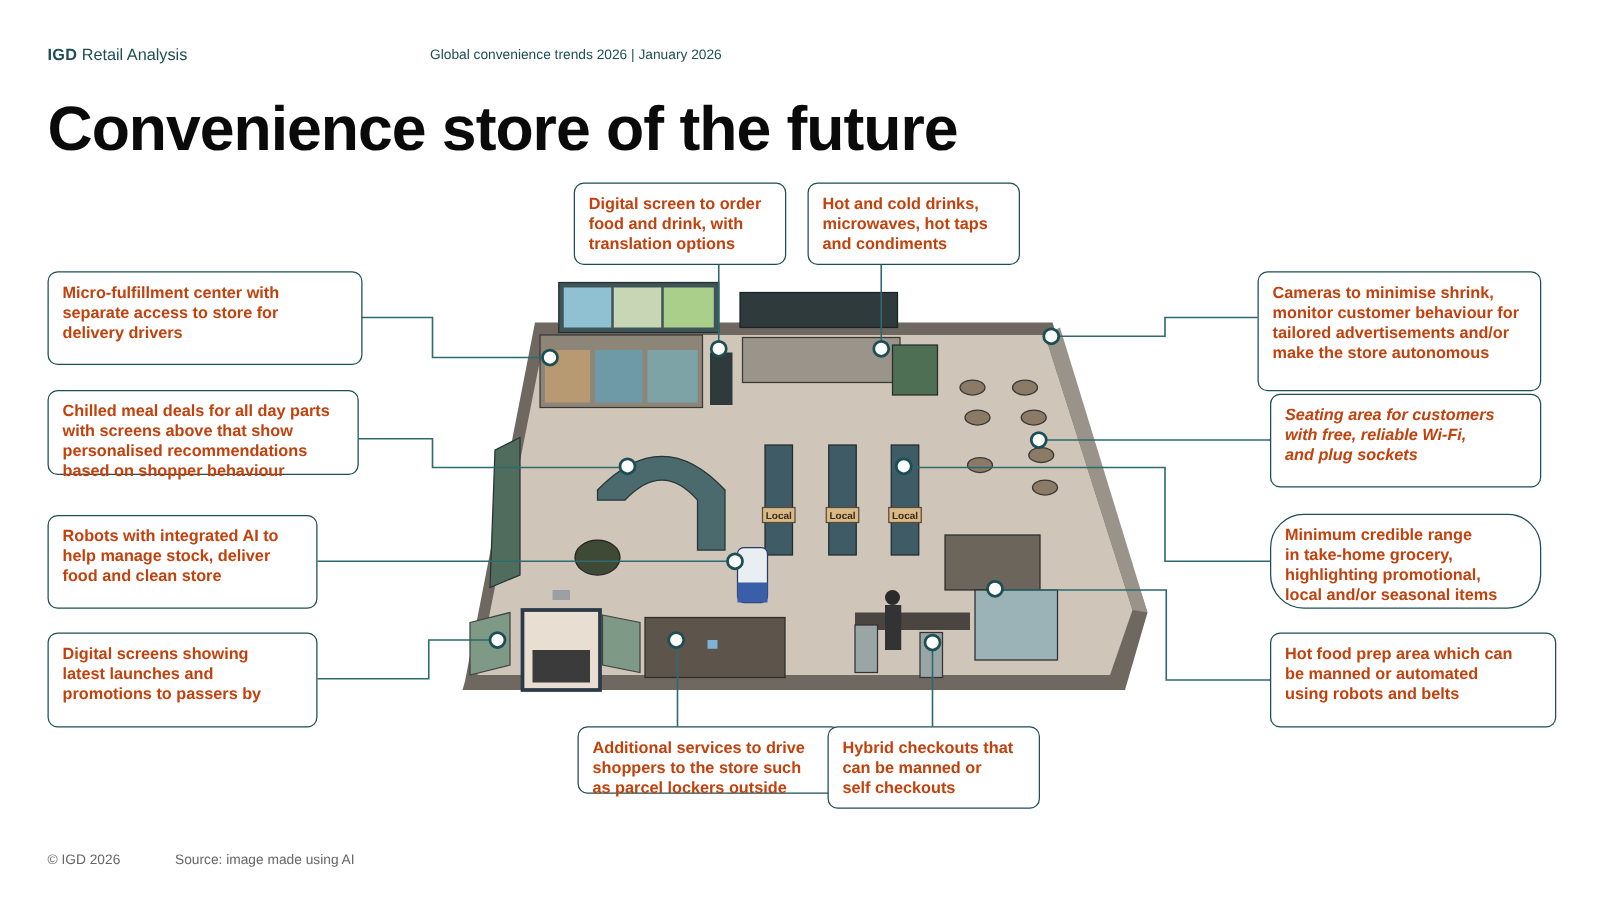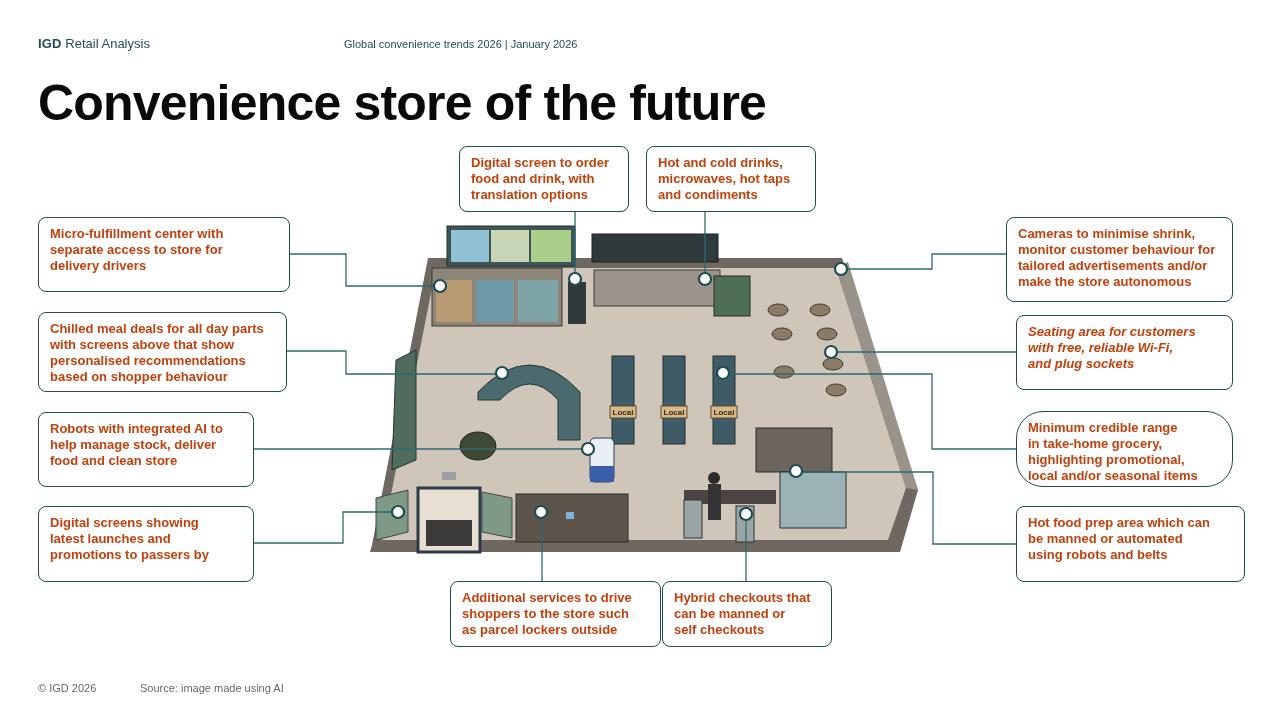--- a/index.html
+++ b/index.html
@@ -129,21 +129,21 @@
     <path d="M746,581 V514" class="connector"></path>
     <circle cx="746" cy="514" r="6" class="hotspot"></circle>
   </svg>
 
 <div id="callouts">
     <div class="callout" style="left: 38px; top: 217px; width: 252px; height: 75px;">
       <span class="ln">Micro-fulfillment center with</span>
       <span class="ln">separate access to store for</span>
       <span class="ln">delivery drivers</span>
     </div>
-    <div class="callout" style="left: 38px; top: 312px; width: 249px; height: 80px;">
+    <div class="callout" style="left: 38px; top: 312px; width: 249px; height: 68px;">
       <span class="ln">Chilled meal deals for all day parts</span>
       <span class="ln">with screens above that show</span>
       <span class="ln">personalised recommendations</span>
       <span class="ln">based on shopper behaviour</span>
     </div>
     <div class="callout" style="left: 38px; top: 412px; width: 216px; height: 75px;">
       <span class="ln">Robots with integrated AI to</span>
       <span class="ln">help manage stock, deliver</span>
       <span class="ln">food and clean store</span>
     </div>
@@ -155,21 +155,21 @@
     <div class="callout" style="left: 459px; top: 146px; width: 170px; height: 66px;">
       <span class="ln">Digital screen to order</span>
       <span class="ln">food and drink, with</span>
       <span class="ln">translation options</span>
     </div>
     <div class="callout" style="left: 646px; top: 146px; width: 170px; height: 66px;">
       <span class="ln">Hot and cold drinks,</span>
       <span class="ln">microwaves, hot taps</span>
       <span class="ln">and condiments</span>
     </div>
-    <div class="callout" style="left: 1006px; top: 217px; width: 227px; height: 85px;">
+    <div class="callout" style="left: 1006px; top: 217px; width: 227px; height: 96px;">
       <span class="ln">Cameras to minimise shrink,</span>
       <span class="ln">monitor customer behaviour for</span>
       <span class="ln">tailored advertisements and/or</span>
       <span class="ln">make the store autonomous</span>
     </div>
     <div class="callout" style="left: 1016px; top: 315px; width: 217px; height: 75px; font-style: italic;">
       <span class="ln">Seating area for customers</span>
       <span class="ln">with free, reliable Wi-Fi,</span>
       <span class="ln">and plug sockets</span>
     </div>
@@ -177,21 +177,21 @@
       <span class="ln">Minimum credible range</span>
       <span class="ln">in take-home grocery,</span>
       <span class="ln">highlighting promotional,</span>
       <span class="ln">local and/or seasonal items</span>
     </div>
     <div class="callout" style="left: 1016px; top: 506px; width: 229px; height: 76px;">
       <span class="ln">Hot food prep area which can</span>
       <span class="ln">be manned or automated</span>
       <span class="ln">using robots and belts</span>
     </div>
-    <div class="callout" style="left: 450px; top: 581px; width: 211px; height: 66px;">
+    <div class="callout" style="left: 462px; top: 581px; width: 211px; height: 54px;">
       <span class="ln">Additional services to drive</span>
       <span class="ln">shoppers to the store such</span>
       <span class="ln">as parcel lockers outside</span>
     </div>
     <div class="callout" style="left: 662px; top: 581px; width: 170px; height: 66px;">
       <span class="ln">Hybrid checkouts that</span>
       <span class="ln">can be manned or</span>
       <span class="ln">self checkouts</span>
     </div>
   </div>

